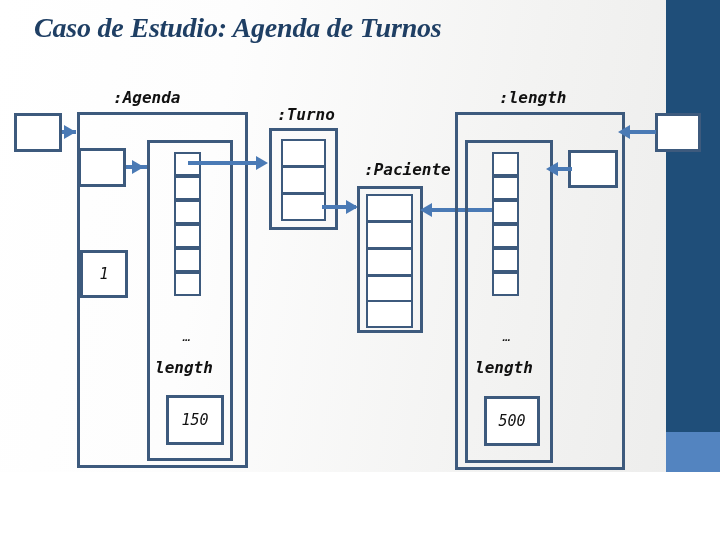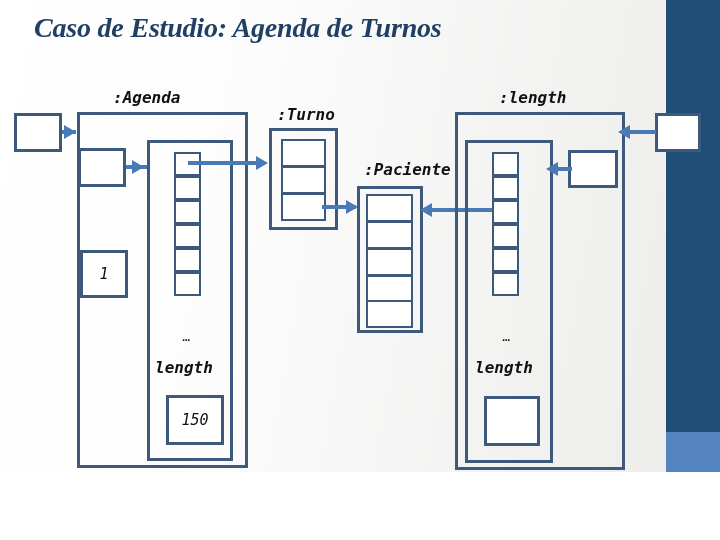--- a/index.html
+++ b/index.html
@@ -178,18 +178,19 @@
   <div class="cell thin" style="left:492px; top:248px;  width:27px; height:24px;"></div>
   <div class="cell thin" style="left:492px; top:272px;  width:27px; height:24px;"></div>
 
   <div class="box" style="left:568px; top:150px; width:50px; height:38px;"></div>
   <div class="line" style="left:556px; top:167px; width:16px;"></div>
   <div class="arrow-l" style="left:546px; top:162px;"></div>
 
   <div class="dots" style="left:503px; top:329px;">…</div>
   <div class="lbl" style="left:475px; top:358px;">length</div>
   <div class="box" style="left:484px; top:396px; width:56px; height:50px;"></div>
+  <div class="val" style="left:484px; top:396px; width:56px; height:50px;">500</div>
 
   <div class="box" style="left:655px; top:113px; width:46px; height:39px;"></div>
   <div class="line" style="left:628px; top:130px; width:28px;"></div>
   <div class="arrow-l" style="left:618px; top:125px;"></div>
 
 </div>
 
 </body></html>

